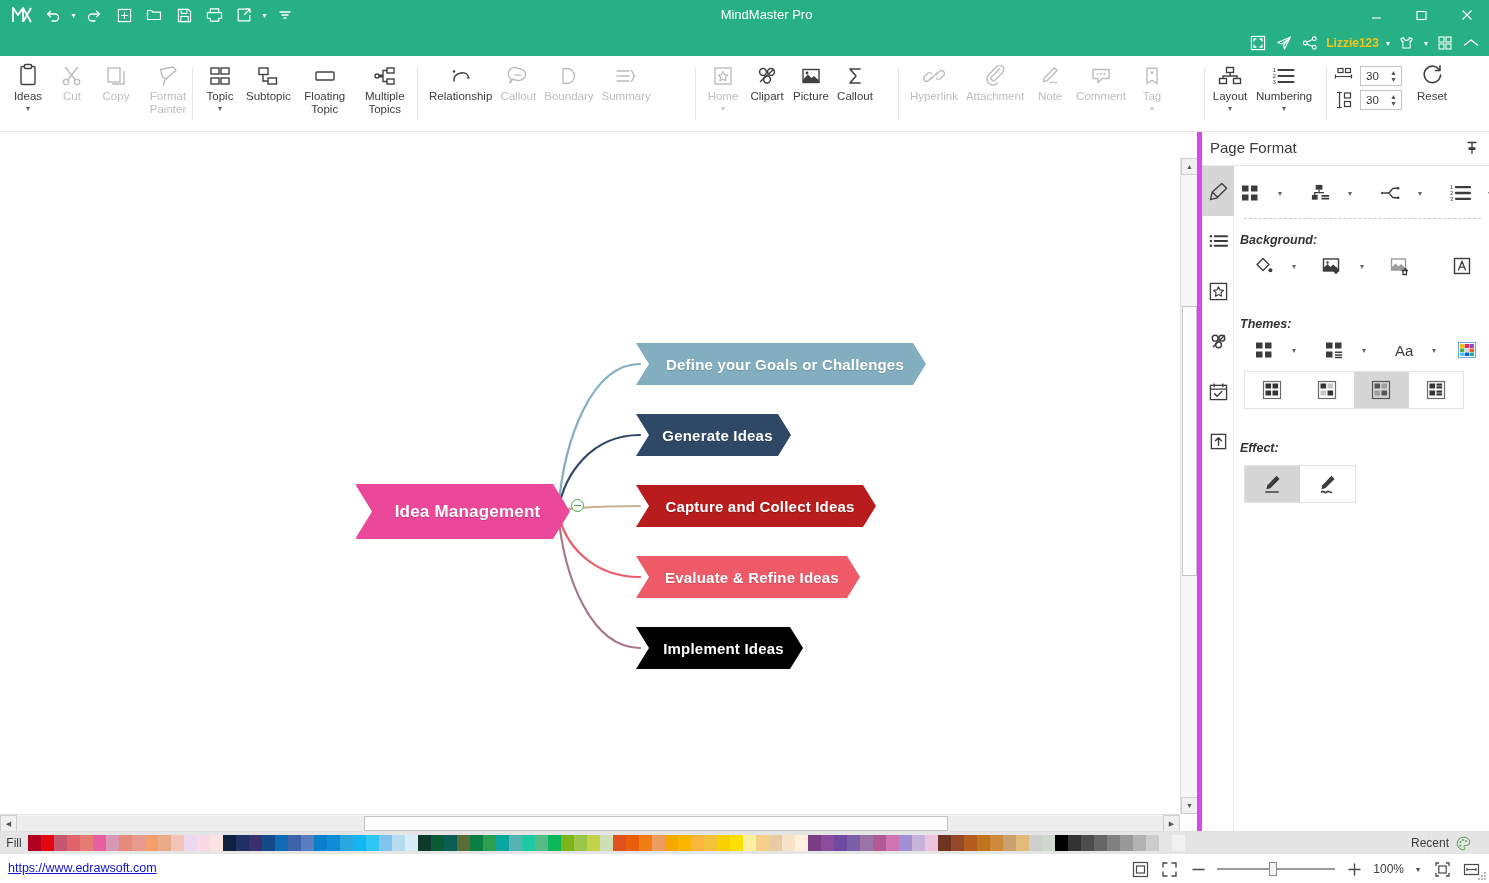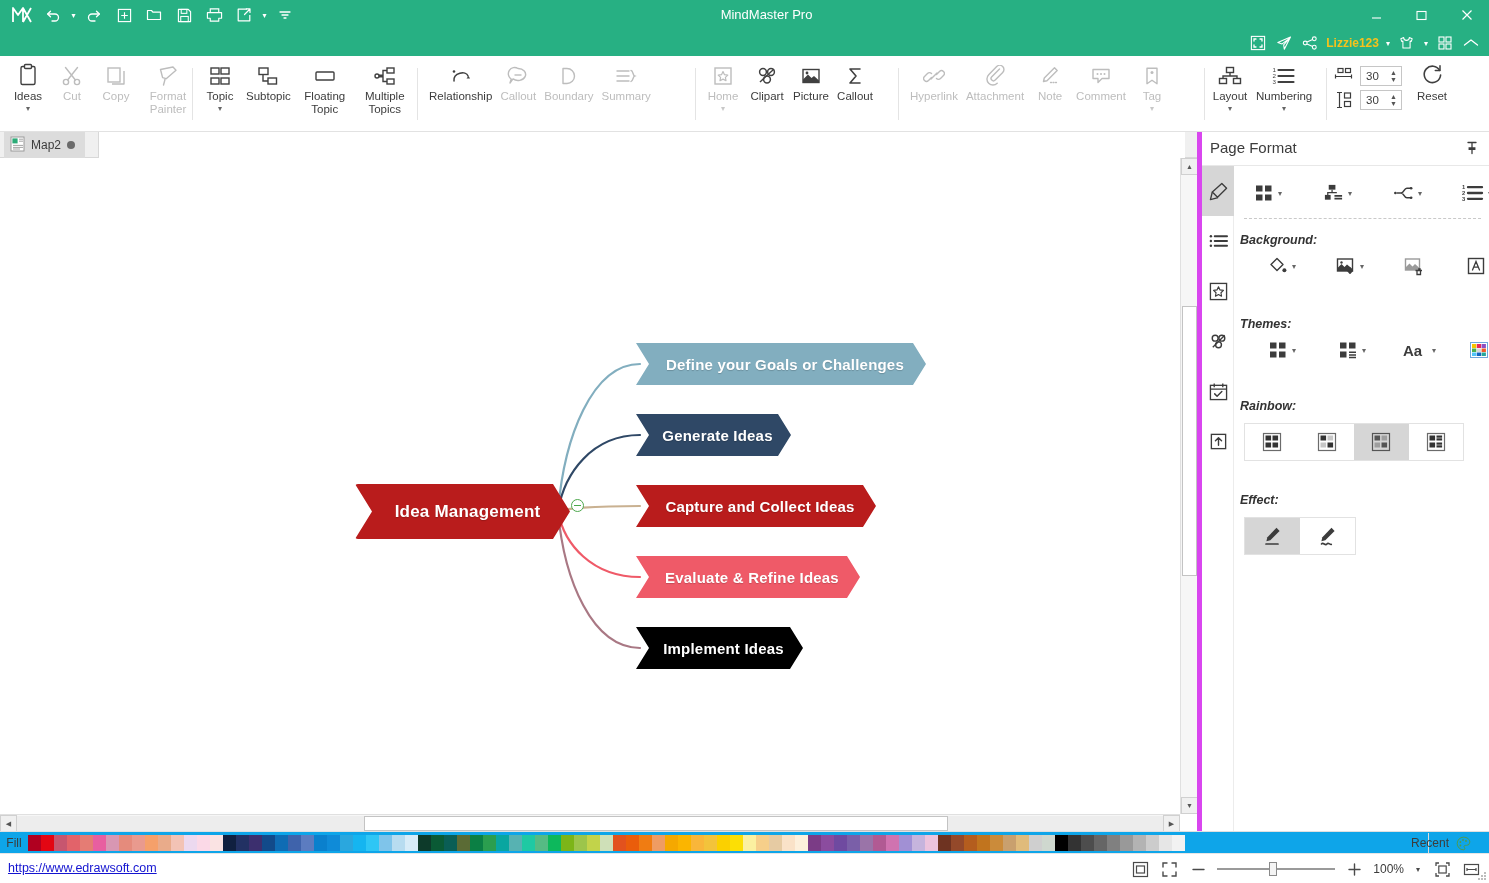--- a/index.html
+++ b/index.html
@@ -124,21 +124,21 @@
   .hsb .arrow { position:absolute; top:0; width:17px; height:17px; background:#f0f0f0; border:1px solid #d0d0d0;
                 display:flex; align-items:center; justify-content:center; font-size:7px; color:#555;}
   .hsb .left { left:0; }
   .hsb .right { right:0; }
   .hsb .track { position:absolute; left:17px; right:17px; top:1px; height:15px; background:#ededed;}
   .hsb .thumb { position:absolute; left:364px; top:1px; width:584px; height:15px; background:#ffffff; border:1px solid #c3c3c3;}
 
   
   .palettebar {
     position:absolute; left:0; top:831px; width:1489px; height:22px;
-    background:#0ea5e9; border-top:1px solid #e0e0e0; display:flex; align-items:center;
+    background:#e5e5e5; border-top:1px solid #e0e0e0; display:flex; align-items:center;
   }
   .fill-lbl { width:28px; text-align:center; font-size:12px; color:#3c3c3c; }
   .swatches { display:flex; height:16px; }
   .sw { width:13px; height:16px; }
   .recent-lbl { position:absolute; right:40px; font-size:12px; color:#3c3c3c; }
   .recent-ico { position:absolute; right:18px; top:4px; width:15px; height:15px; color:#4f9b4f;}
   .pal-divider { position:absolute; right:60px; top:1px; width:1px; height:20px; background:#dcdcdc;}
 
   
   .statusbar {
@@ -165,21 +165,21 @@
   }
   .rp-head { position:relative; height:34px; border-bottom:1px solid #e8e8e8;}
   .rp-title { position:absolute; left:8px; top:7px; font-size:15px; color:#3c3c3c; }
   .rp-pin { position:absolute; right:10px; top:9px; width:14px; height:14px; color:#3c3c3c; }
   .rp-rail { position:absolute; left:0; top:34px; width:32px; bottom:0; border-right:1px solid #ececec; }
   .rail-btn { width:32px; height:50px; display:flex; align-items:center; justify-content:center; color:#3c3c3c; }
   .rail-btn.active { background:#d6d6d6; }
   .rp-body { position:absolute; left:32px; top:34px; right:0; bottom:0; padding:12px 0 0 0; }
   .rp-row { display:flex; align-items:center; padding-left:6px; }
   .icbtn { display:flex; align-items:center; height:30px; }
-  .icbtn .bx { width:34px; height:28px; display:flex; align-items:center; justify-content:flex-end; color:#000000;font-weight:bold; }
+  .icbtn .bx { width:34px; height:28px; display:flex; align-items:center; justify-content:flex-start; color:#000000; }
   .icbtn .cv { font-size:8px; color:#666; width:12px; text-align:center; }
   .dashed { margin:10px 8px 0 10px; border-top:1px dashed #c9c9c9; }
   .sect-lbl { font-size:12.5px; font-weight:bold; color:#333; padding:14px 0 4px 6px;font-style:italic; }
   .tile-group { display:flex; border:1px solid #e2e2e2; margin-left:10px; width:220px; }
   .tile { width:55px; height:36px; display:flex; align-items:center; justify-content:center; }
   .tile.sel { background:#d6d6d6; }
   .tile-group.eff { width:112px; }
   .tile-group.eff .tile { width:56px; height:36px; }
 </style>
 </head>
@@ -605,45 +605,31 @@
           <svg width="24" height="24" viewBox="0 0 24 24">
               <path d="M20 7.5V2.8M20 7.5h-4.7" stroke="#404040" stroke-width="1.5" fill="none" stroke-linecap="round"></path>
               <path d="M19.6 7.4A8.2 8.2 0 1 0 20.6 12" stroke="#404040" stroke-width="1.6" fill="none" stroke-linecap="round"></path>
             </svg>
         </span>
         <span class="lb">Reset</span>
       </div>
     </div>
   </div>
 
-  <div class="tabstrip">
-    <div class="doctab">
-      <span>
-        <svg width="15" height="16" viewBox="0 0 15 16">
-            <rect x="1" y="1" width="13" height="14" fill="#ffffff" stroke="#9a9a9a" stroke-width="1"></rect>
-            <rect x="2.4" y="2.4" width="5.2" height="5" fill="#2cab77"></rect>
-            <path d="M9 3.2h4M9 5.2h4M3 9.4h10M3 11.4h10M3 13h7" stroke="#9a9a9a" stroke-width="0.9"></path>
-          </svg>
-      </span>
-      <span>Map2</span>
-      <span class="dot"></span>
-    </div>
-    <div class="tabfield"></div>
-  </div>
 
   <div class="canvas">
     <svg id="mm-lines" width="1180" height="673" style="position:absolute;left:0;top:0;">
         <path d="M 558 353.5 C 564 279.75, 592 206, 640 206" stroke="#82aebf" stroke-width="2.2" fill="none" stroke-linecap="round"></path>
         <path d="M 558 353.5 C 564 315.25, 592 277, 640 277" stroke="#2f4866" stroke-width="2.2" fill="none" stroke-linecap="round"></path>
         <path d="M 558 353.5 C 564 350.75, 592 348, 640 348" stroke="#c9b191" stroke-width="2.2" fill="none" stroke-linecap="round"></path>
         <path d="M 558 353.5 C 564 386.25, 592 419, 640 419" stroke="#ef5a68" stroke-width="2.2" fill="none" stroke-linecap="round"></path>
         <path d="M 558 353.5 C 564 421.75, 592 490, 640 490" stroke="#a97884" stroke-width="2.2" fill="none" stroke-linecap="round"></path>
       </svg>
     <div id="mm-nodes">
-        <div class="node" style="left: 355px; top: 326px; width: 215px; height: 55px; background: #b91c1c; font-size: 17px; clip-path: polygon(0px 0px, calc(100% - 17px) 0px, 100% 50%, calc(100% - 17px) 100%, 0px 100%, 17px 50%); border-radius: 3px;">
+        <div class="node" style="left: 355px; top: 326px; width: 215px; height: 55px; background: #ec4899; font-size: 17px; clip-path: polygon(0px 0px, calc(100% - 17px) 0px, 100% 50%, calc(100% - 17px) 100%, 0px 100%, 17px 50%); border-radius: 3px;">
           <span style="padding-left: 10px;">Idea Management</span>
         </div>
         <div class="node" style="left: 636px; top: 185px; width: 290px; height: 42px; background: rgb(130, 174, 191); font-size: 15px; clip-path: polygon(0px 0px, calc(100% - 13px) 0px, 100% 50%, calc(100% - 13px) 100%, 0px 100%, 13px 50%);">
           <span style="padding-left: 8px;">Define your Goals or Challenges</span>
         </div>
         <div class="node" style="left: 636px; top: 256px; width: 155px; height: 42px; background: rgb(47, 72, 102); font-size: 15px; clip-path: polygon(0px 0px, calc(100% - 13px) 0px, 100% 50%, calc(100% - 13px) 100%, 0px 100%, 13px 50%);">
           <span style="padding-left: 8px;">Generate Ideas</span>
         </div>
         <div class="node" style="left: 636px; top: 327px; width: 240px; height: 42px; background: #b91c1c; font-size: 15px; clip-path: polygon(0px 0px, calc(100% - 13px) 0px, 100% 50%, calc(100% - 13px) 100%, 0px 100%, 13px 50%);">
           <span style="padding-left: 8px;">Capture and Collect Ideas</span>
@@ -1026,21 +1012,20 @@
                 <rect x="13.6" y="8.5" width="4.3" height="3.5" fill="#f05a28"></rect>
                 <rect x="4" y="12.5" width="4.3" height="3.5" fill="#4fc3f7"></rect>
                 <rect x="8.8" y="12.5" width="4.3" height="3.5" fill="#1565c0"></rect>
                 <rect x="13.6" y="12.5" width="4.3" height="3.5" fill="#26a69a"></rect>
               </svg>
           </span>
             <span class="cv">▾</span>
         </span>
       </div>
 
-      <div class="sect-lbl" style="padding-top:34px">Rainbow:</div>
       <div class="tile-group" style="margin-top:6px">
         <div class="tile">
           <svg width="22" height="20" viewBox="0 0 22 20">
               <rect x="2.5" y="1.5" width="17" height="17" stroke="#6b6b6b" stroke-width="1.2" fill="none"></rect>
               <rect x="4.5" y="3.5" width="5.6" height="5" fill="#333"></rect>
               <rect x="11.5" y="3.5" width="5.6" height="5" fill="#333"></rect>
               <rect x="4.5" y="10.5" width="5.6" height="5" fill="#333"></rect>
               <rect x="11.5" y="10.5" width="5.6" height="5" fill="#333"></rect>
             </svg>
         </div>

